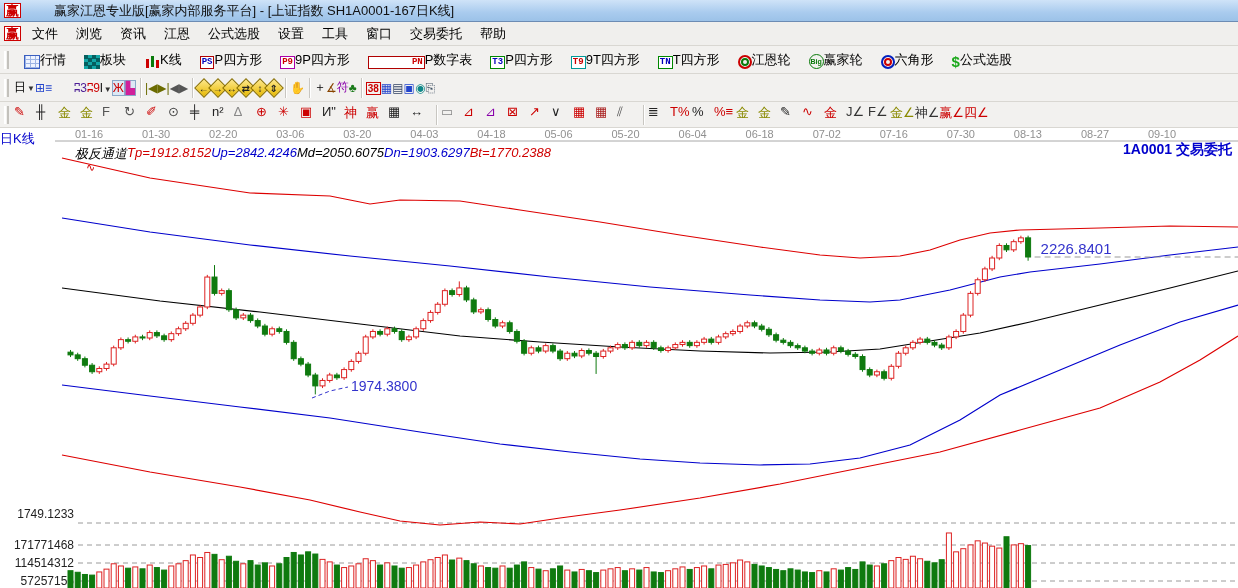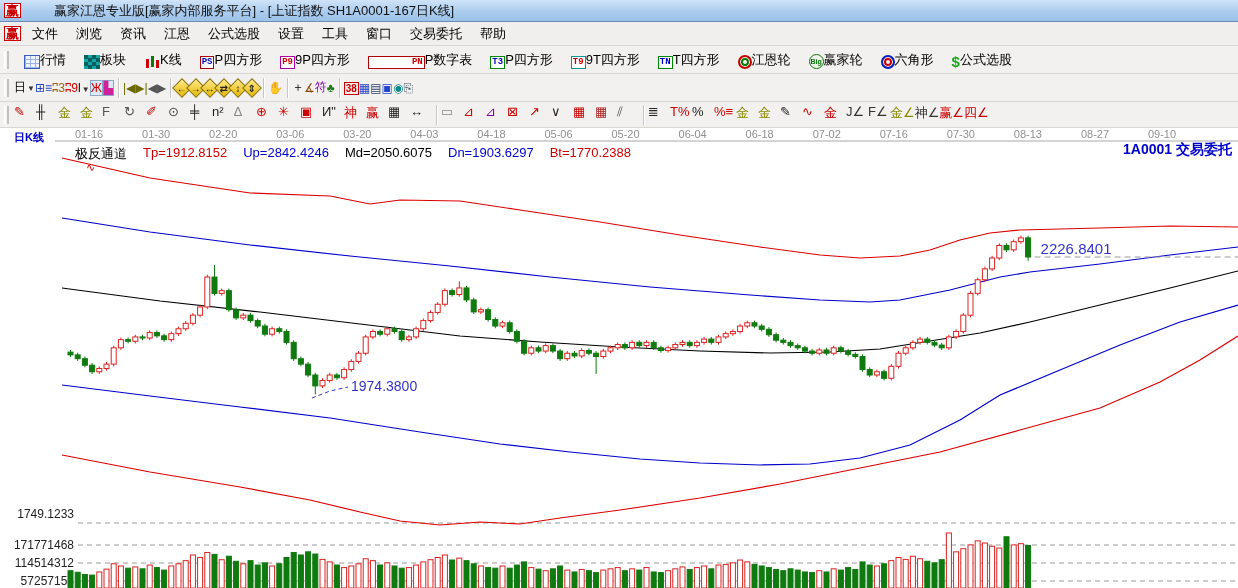--- a/index.html
+++ b/index.html
@@ -31,23 +31,23 @@
   .ic-dollar{color:#1aa81a;font:bold 15px/14px "Liberation Sans",sans-serif;width:auto;}
   .tb3 .tbtn{min-width:22px;height:21px;font-size:13px;}
   .tbtn.pressed{border:1px solid #8aa8c8;background:#dce8f5;}
   .tbtn .caret{font-size:8px;color:#333;margin-left:1px;}
   .dmd{width:14px;height:14px;background:linear-gradient(135deg,#ffe98c,#e6b800);border:1px solid #8a7000;transform:rotate(45deg);display:flex;align-items:center;justify-content:center;}
   .dmd>span{transform:rotate(-45deg);font-size:10px;color:#222;font-weight:bold;}
   
   .chart{position:relative;width:1238px;height:460px;background:#fff;}
   .chart svg{position:absolute;left:0;top:0;}
   .ovl{position:absolute;white-space:nowrap;}
-  .lbl-kline{left:14px;top:2px;color:#0000cc;font-weight:bold;font-size:11px;}
+  .lbl-kline{left:0;top:2px;color:#0000cc;font-weight:normal;font-size:13px;}
   .lbl-symbol{right:6px;top:13px;color:#0000cc;font-weight:bold;font-size:14px;}
-  .ind{left:75px;top:17px;display:flex;gap:16px;font-size:13px;}
+  .ind{left:75px;top:17px;display:flex;font-size:13px;font-style:italic;}
   .ind .k{color:#000;}
   .ind .r{color:#d00000;}
   .ind .b{color:#0000cc;}
   .squig{position:absolute;left:86px;top:33px;color:#d00000;font-size:11px;}
 </style>
 </head>
 <body>
 
 <div class="app">
 
@@ -125,21 +125,21 @@
       <span class="t1btn">
         <span class="ic ic-dollar">$</span>
         <span>公式选股</span>
       </span>
     </div>
   <div class="toolbar tb2" id="toolbar-tools">
       <span class="grip"></span>
       <span class="tbtn"><span style="color: rgb(0, 0, 0);">日</span><span class="caret">▼</span></span>
       <span class="tbtn"><span style="color: rgb(34, 68, 204);">⊞</span></span>
       <span class="tbtn"><span style="color: rgb(34, 68, 204);">≡</span></span>
-      <span class="tbtn"><span style="color: #a16207;">ʭ3</span></span>
+      <span class="tbtn"><span style="color: #4c1d95; margin-left: 22px;">ʭ3</span></span>
       <span class="tbtn"><span style="color: rgb(204, 0, 0);">ʭ9</span></span>
       <span class="tbtn"><span style="color: rgb(0, 0, 0);">l</span><span class="caret">▼</span></span>
       <span class="tbtn pressed"><span style="color: rgb(204, 0, 0);">Ж</span></span>
       <span class="tbtn pressed"><span style="color: rgb(208, 32, 154);">▙</span></span>
       <span class="vsep"></span>
       <span class="tbtn"><span style="color: rgb(107, 107, 0);">|◀</span></span>
       <span class="tbtn"><span style="color: rgb(107, 107, 0);">▶|</span></span>
       <span class="tbtn"><span style="color: rgb(85, 85, 85);">◀</span></span>
       <span class="tbtn"><span style="color: rgb(85, 85, 85);">▶</span></span>
       <span class="vsep"></span>

